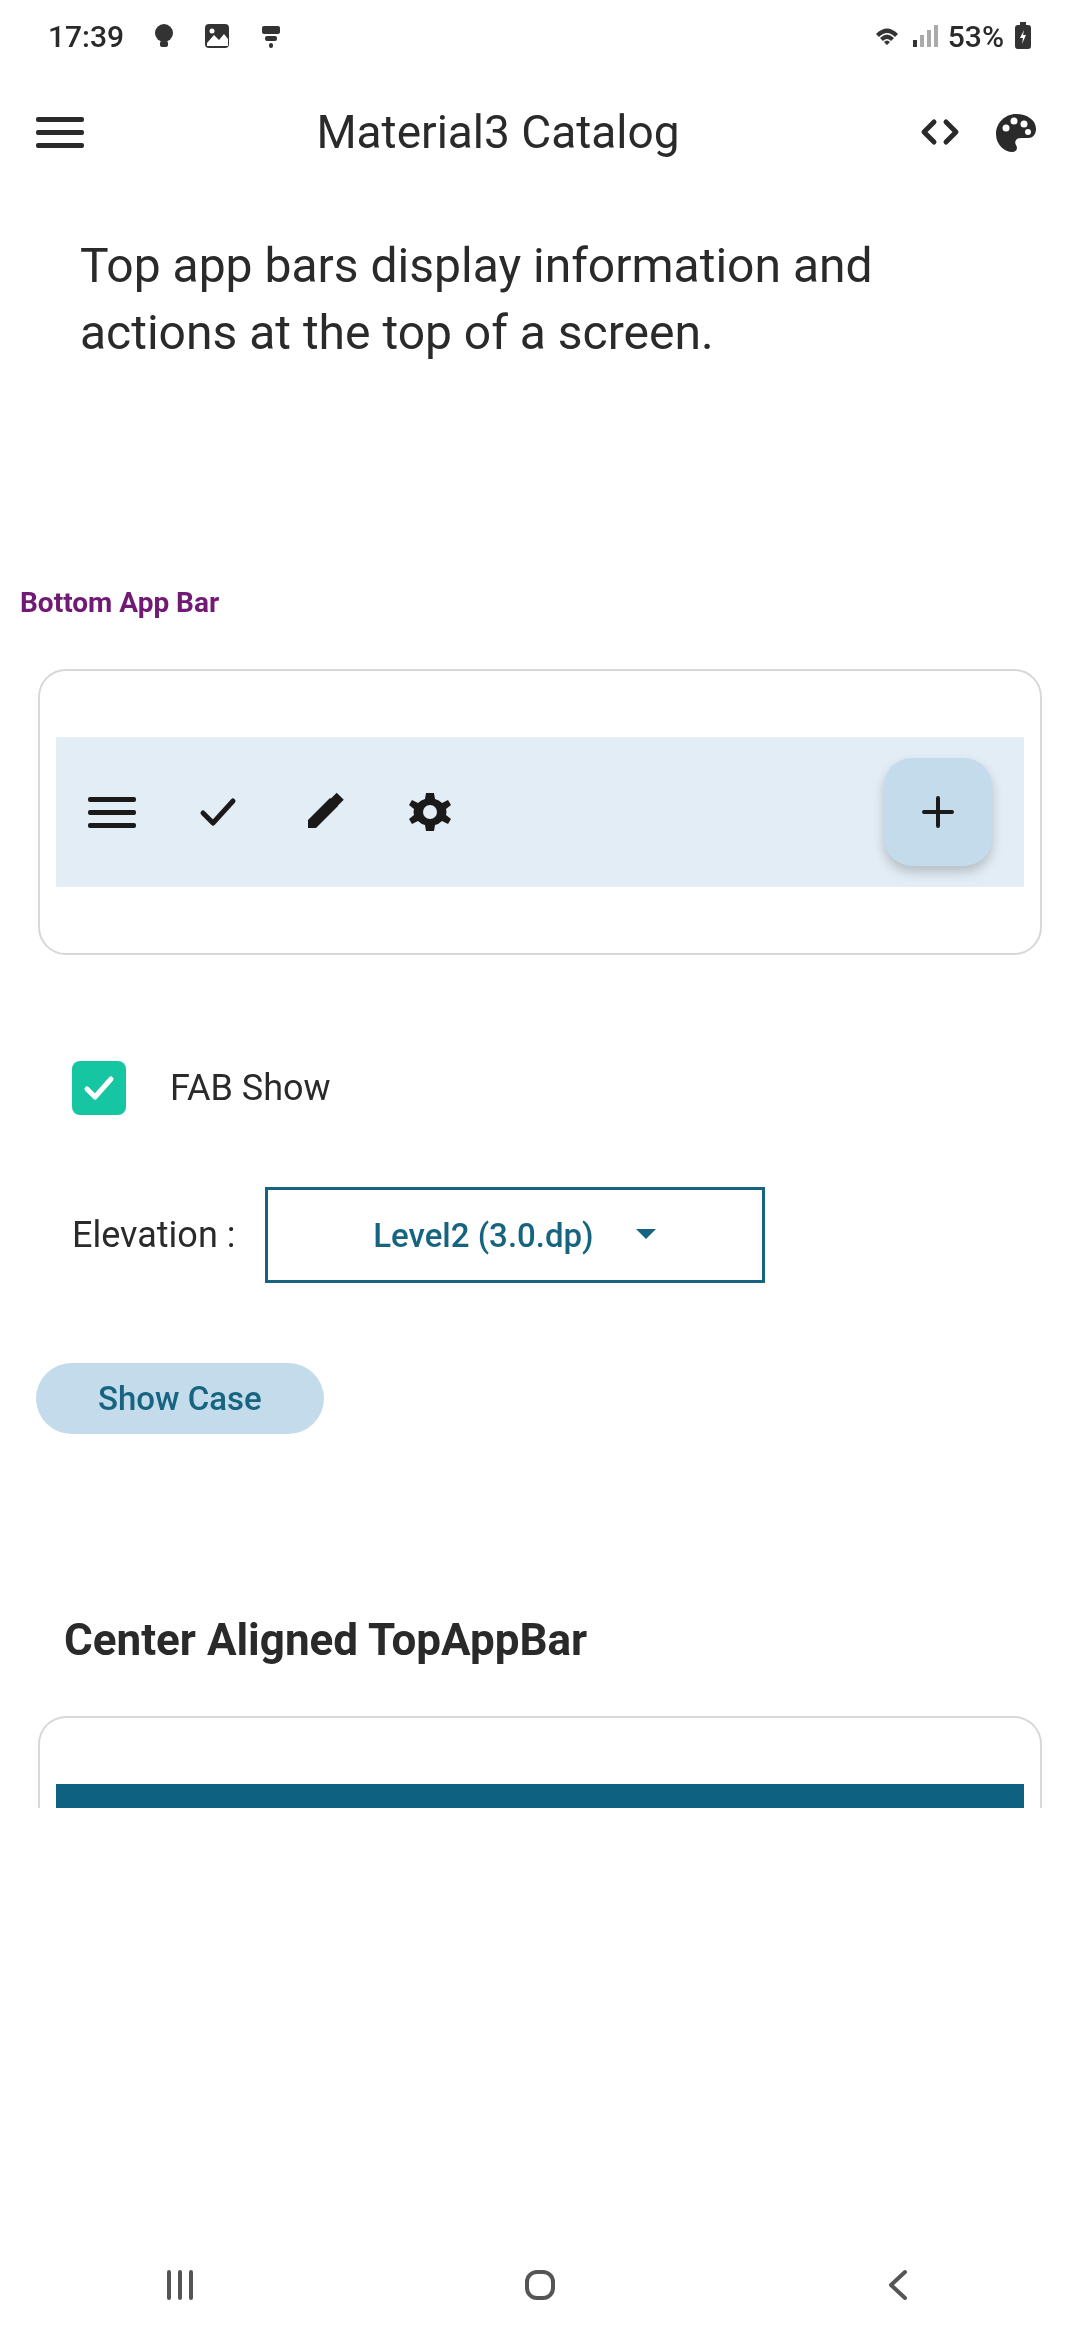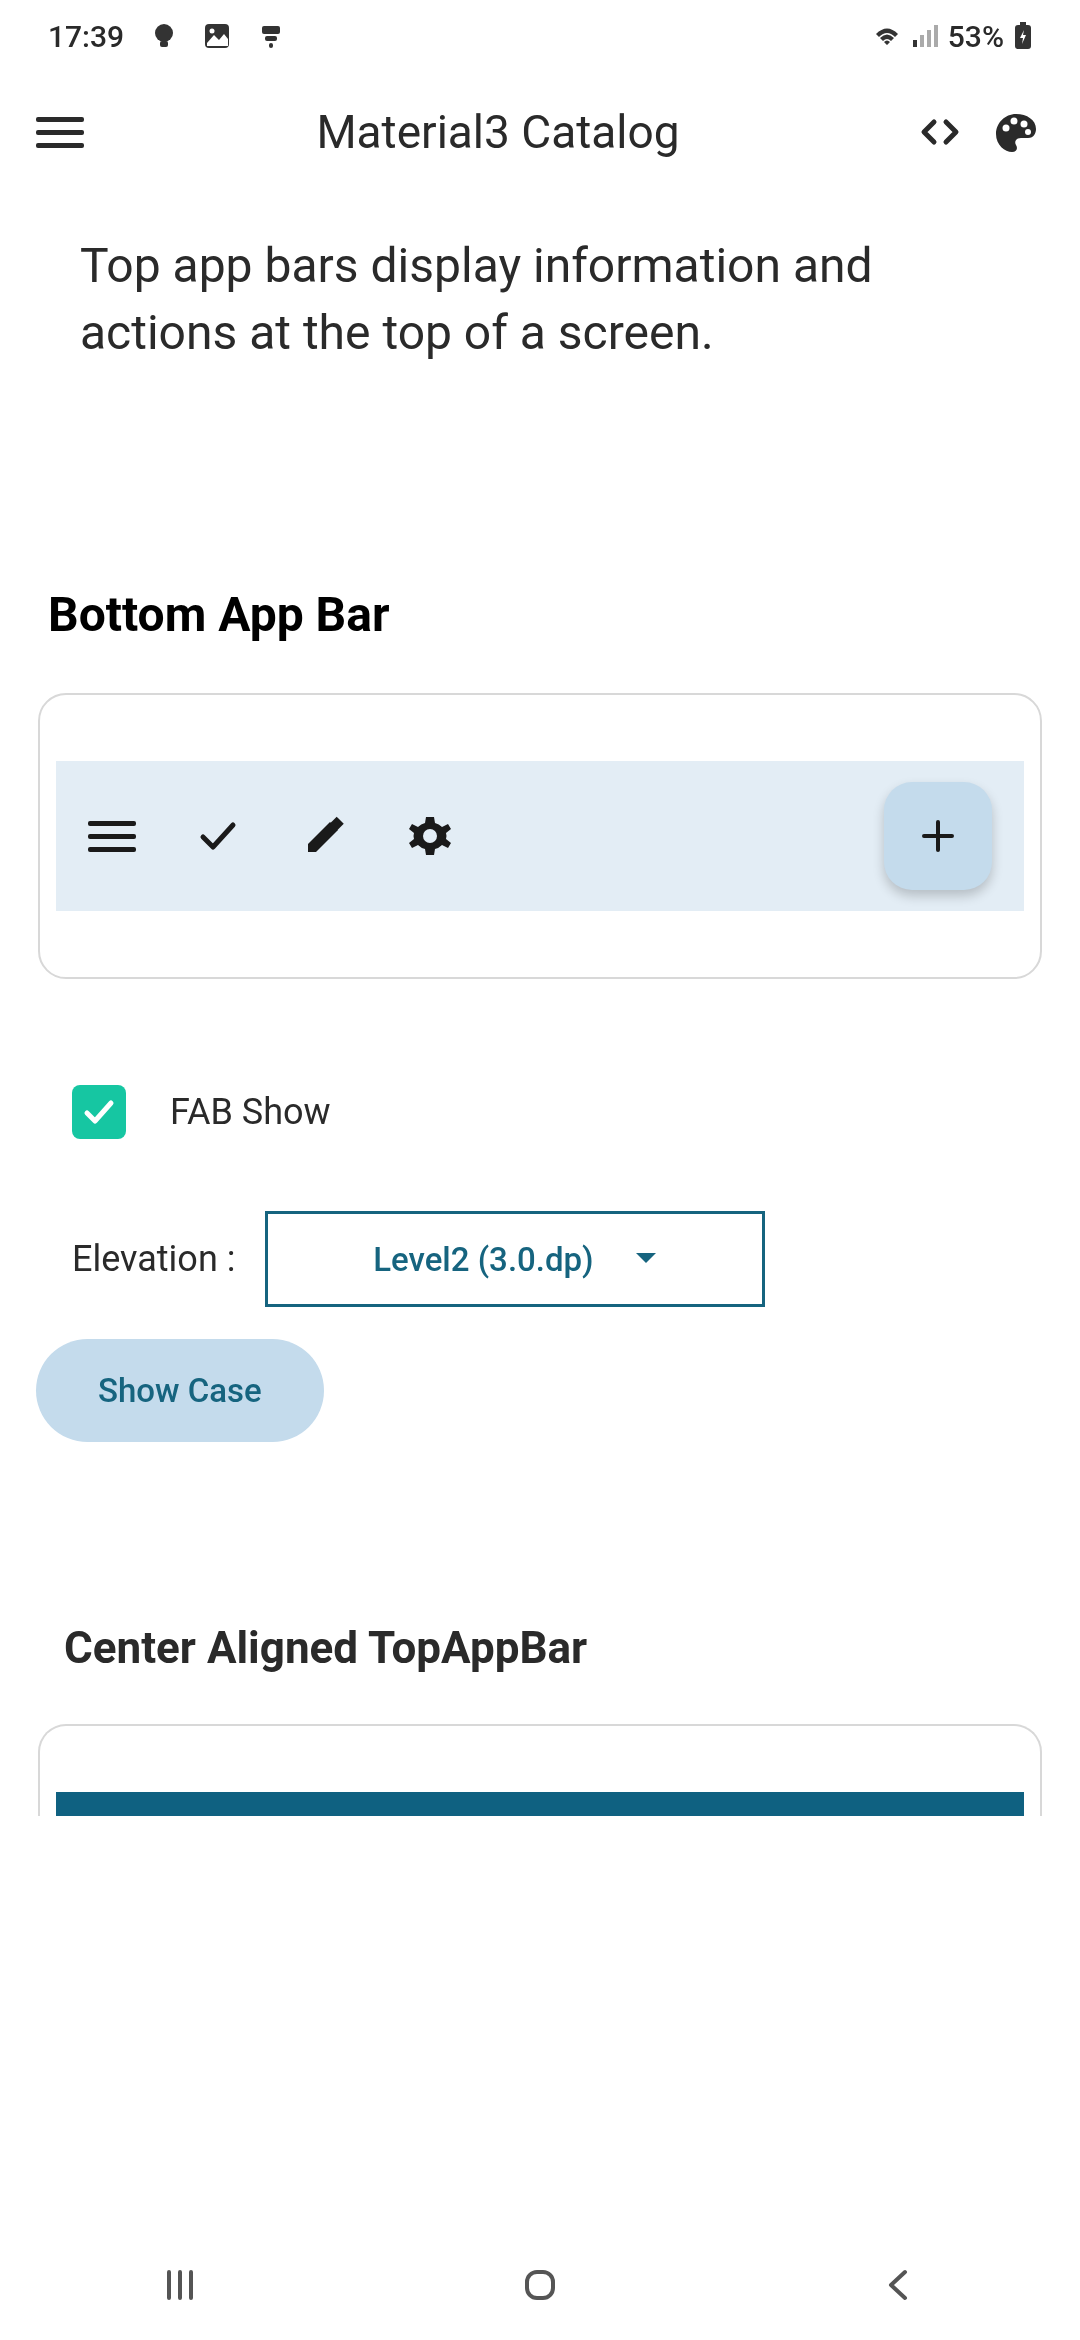--- a/index.html
+++ b/index.html
@@ -52,25 +52,25 @@
       font-weight: 400;
     }
     .app-action { width: 56px; height: 56px; display: flex; align-items: center; justify-content: center; }
     .content { padding: 40px 80px; }
     .description {
       font-size: 48px;
       color: #2a2a2a;
       line-height: 1.4;
     }
     .section-title {
-      font-size: 48px;
+      font-size: 28px;
       font-weight: 700;
-      color: #000000;
+      color: #701a75;
       margin-top: 180px;
-      padding: 0 48px;
+      padding: 0 20px;
     }
     .demo-frame {
       margin: 50px 38px 0;
       border: 2px solid #d8d8d8;
       border-radius: 28px;
       padding: 66px 16px 66px;
     }
     .bottom-bar {
       background: #e3edf5;
       height: 150px;
@@ -122,24 +122,24 @@
       height: 96px;
       display: flex;
       align-items: center;
       justify-content: center;
       gap: 40px;
       font-size: 33px;
       color: #16647f;
       font-weight: 500;
     }
     .showcase-btn {
-      margin: 32px 0 0 -36px;
+      margin: 80px 0 0 -36px;
       background: #c4dbec;
       border-radius: 60px;
-      padding: 32px 62px;
+      padding: 16px 62px;
       font-size: 33px;
       color: #16647f;
       display: inline-block;
       font-weight: 500;
     }
     .section-title-2 {
       font-size: 44px;
       font-weight: 700;
       color: #2a2a2a;
       margin-top: 180px;

